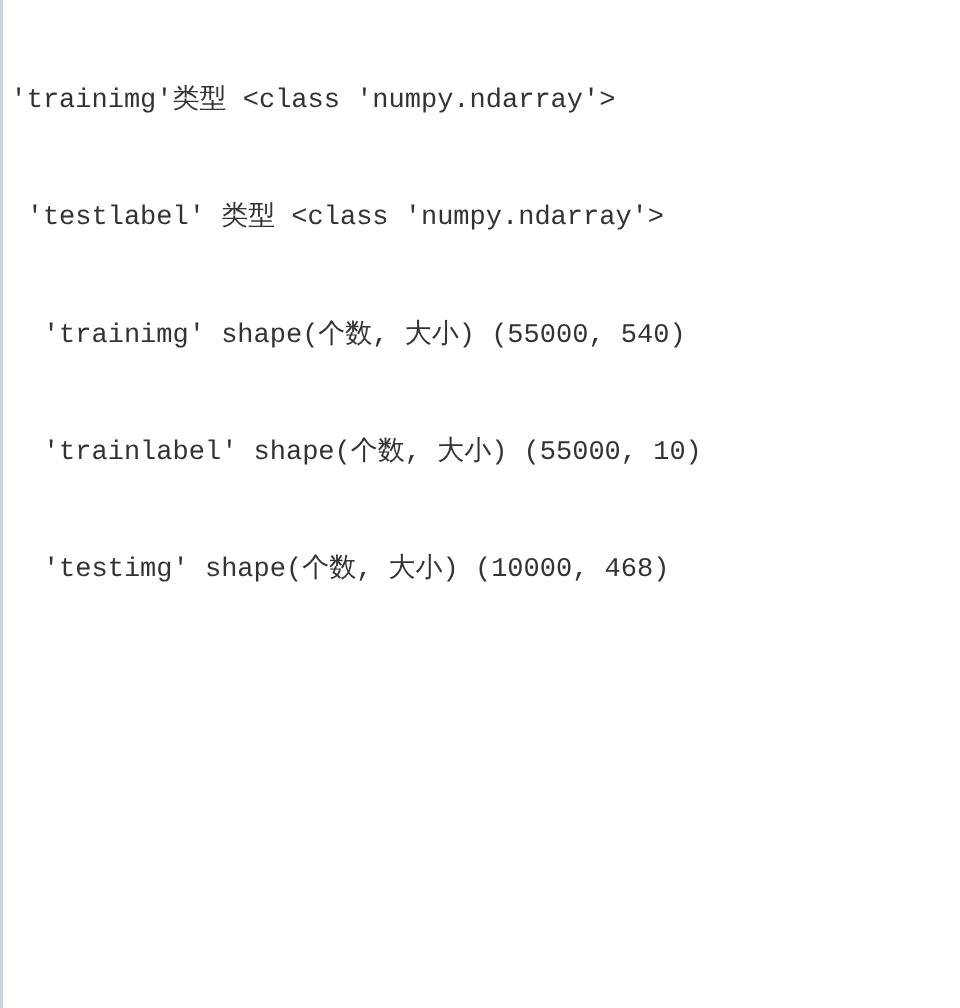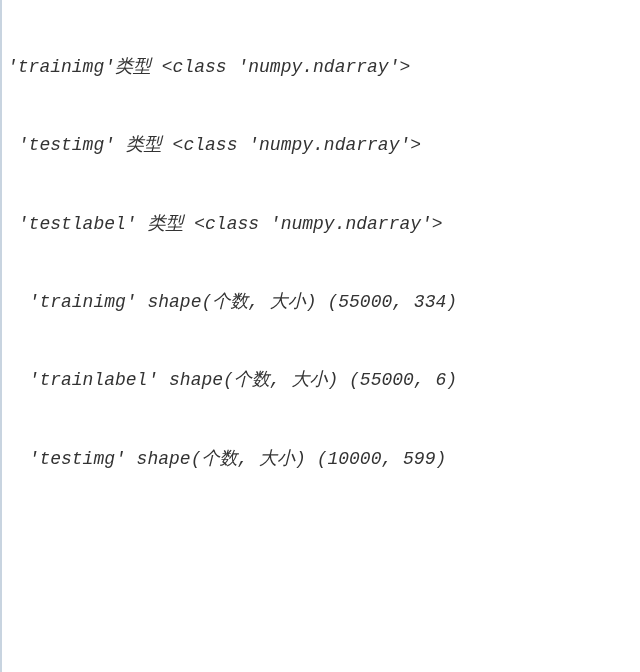--- a/index.html
+++ b/index.html
@@ -13,38 +13,37 @@
     height: 672px;
     overflow: hidden;
     border-left: 2px solid #c8d4e0;
     box-sizing: border-box;
   }
   .console {
     padding: 2px 5px 5px 5px;
     color: #333333;
     white-space: pre;
   }
-  .line { display: block; font-style: italic; }
+  .line { display: block; }
   .plot-area {
     position: relative;
     width: 300px;
     margin: 8px 0 0 10px;
     font-family: sans-serif;
   }
 </style>
 </head>
 <body>
 
 <div class="console">
   <span class="line">'trainimg'类型 &lt;class 'numpy.ndarray'&gt;</span>
-  <span class="line"> 'testimg' 类型 &lt;class 'numpy.ndarray'&gt;</span>
   <span class="line"> 'testlabel' 类型 &lt;class 'numpy.ndarray'&gt;</span>
-  <span class="line">  'trainimg' shape(个数, 大小) (55000, 334)</span>
-  <span class="line">  'trainlabel' shape(个数, 大小) (55000, 6)</span>
-  <span class="line">  'testimg' shape(个数, 大小) (10000, 599)</span>
+  <span class="line">  'trainimg' shape(个数, 大小) (55000, 540)</span>
+  <span class="line">  'trainlabel' shape(个数, 大小) (55000, 10)</span>
+  <span class="line">  'testimg' shape(个数, 大小) (10000, 468)</span>
   
   
   
   
   
   
   
 </div>
 
 <div class="plot-area">

